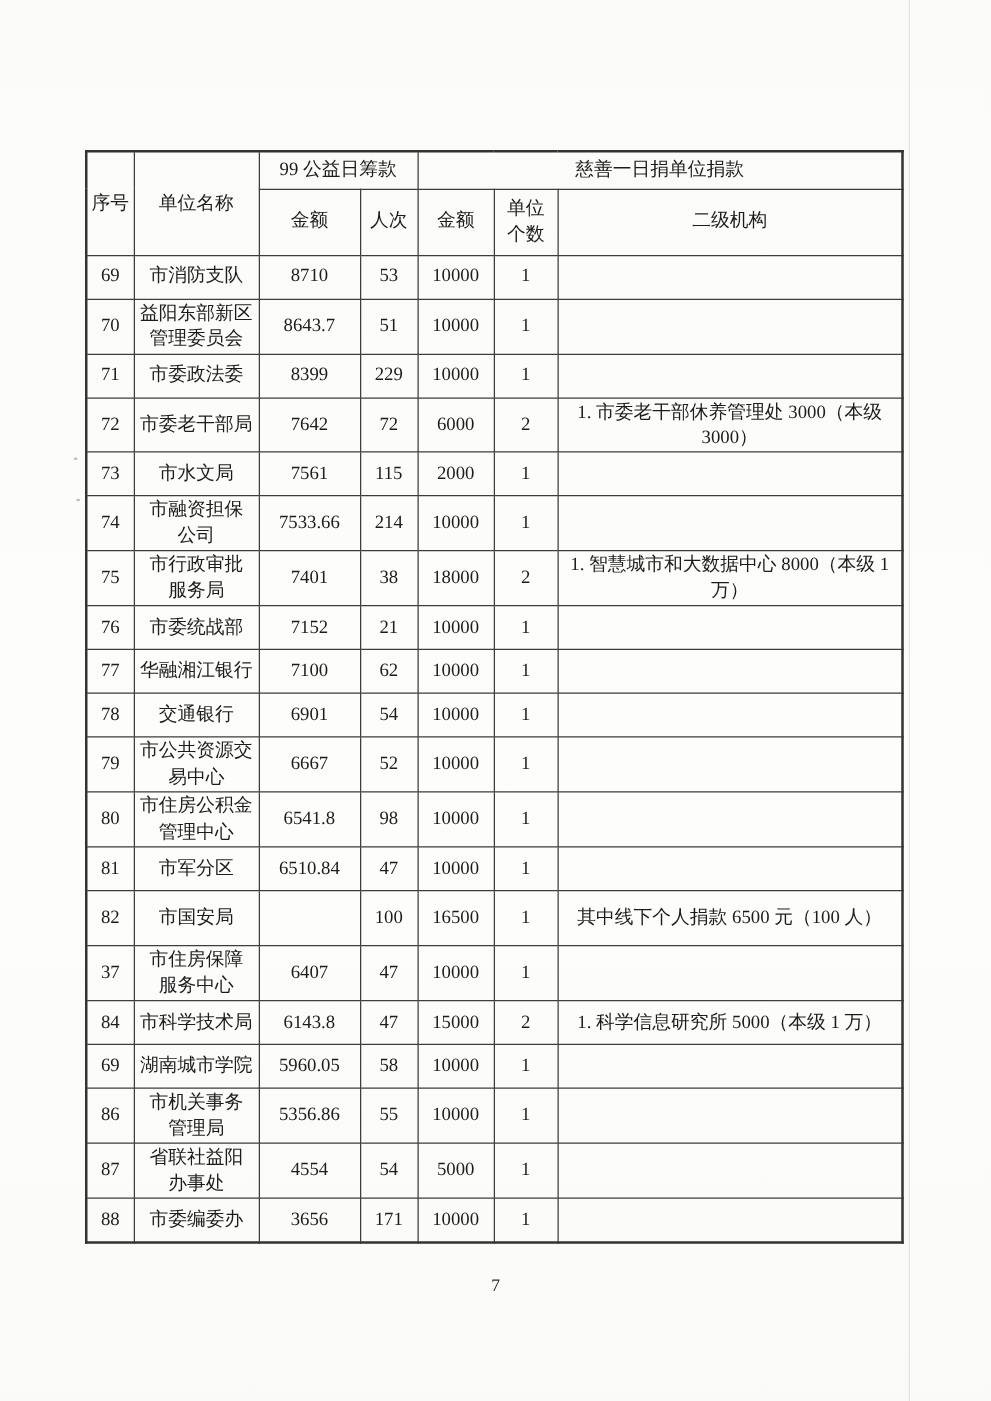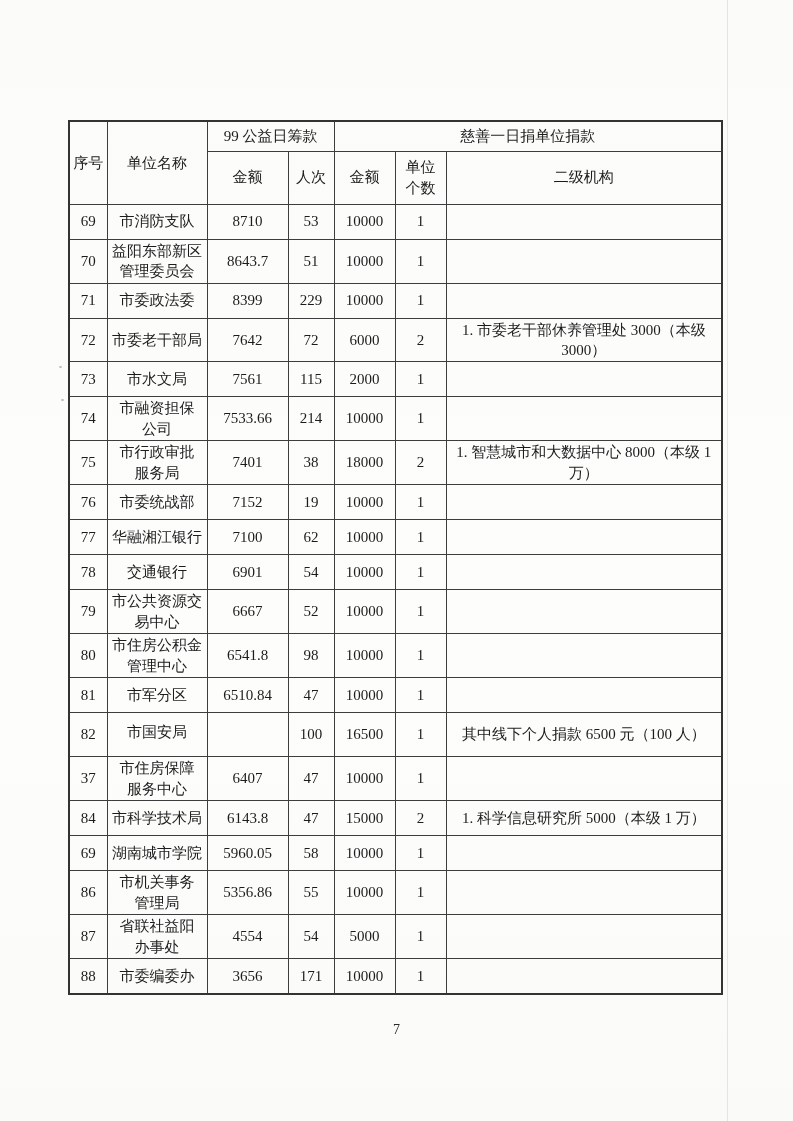--- a/index.html
+++ b/index.html
@@ -62,21 +62,20 @@
 
   td.col-secondary {
     text-align: left;
     padding-left: 6px;
     font-size: 14.5px;
     border-radius: 12px;
   }
   td.name-top {
     vertical-align: top;
     padding-top: 4px;
-    font-family: Liberation Mono, monospace;
   }
   .page-number {
     position: absolute;
     top: 1022px;
     left: 0;
     width: 100%;
     text-align: center;
     font-size: 14px;
     color: #2a2a2a;
   }
@@ -185,21 +184,21 @@
           <td>7401</td>
           <td>38</td>
           <td>18000</td>
           <td>2</td>
           <td class="col-secondary">1. 智慧城市和大数据中心 8000（本级 1 万）</td>
         </tr>
         <tr class="single">
           <td>76</td>
           <td class="pre">市委统战部</td>
           <td>7152</td>
-          <td>19</td>
+          <td>21</td>
           <td>10000</td>
           <td>1</td>
           <td class="col-secondary"></td>
         </tr>
         <tr class="single">
           <td>77</td>
           <td class="pre">华融湘江银行</td>
           <td>7100</td>
           <td>62</td>
           <td>10000</td>

